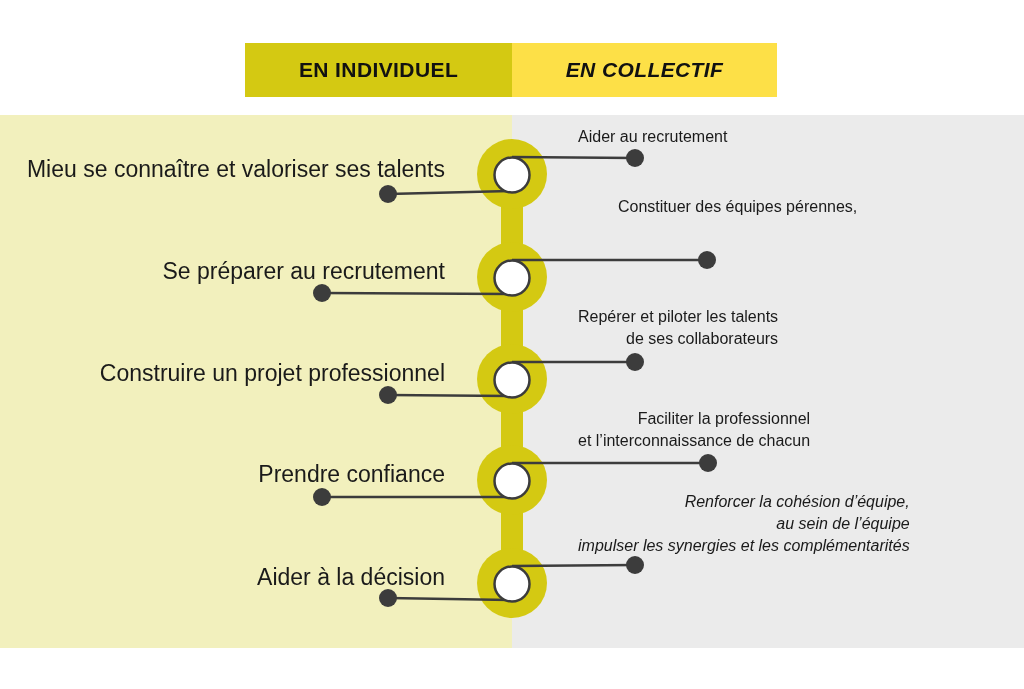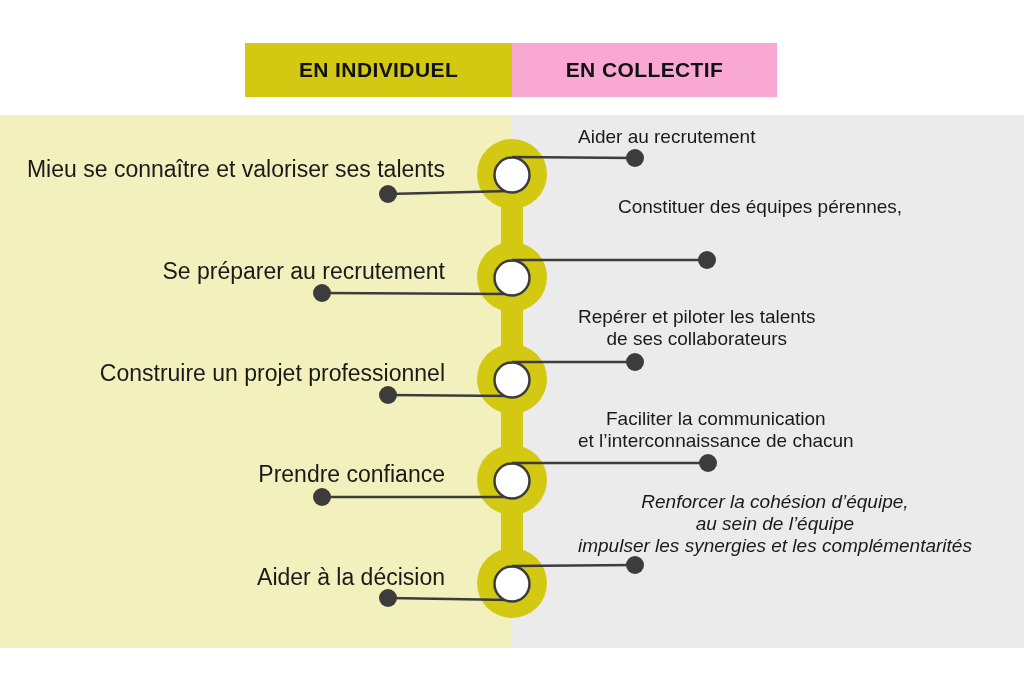--- a/index.html
+++ b/index.html
@@ -31,38 +31,38 @@
   .tab-collective { left: 512px; width: 265px; }
   #timeline-svg { position: absolute; left: 0; top: 0; }
   .label-left {
     position: absolute;
     white-space: nowrap;
     font-size: 23px;
     line-height: 22px;
   }
   .label-right {
     position: absolute;
-    text-align: center;
+    text-align: right;
     white-space: nowrap;
-    font-size: 19px;
+    font-size: 16px;
     line-height: 22px;
   }
 </style>
 </head>
 <body>
 
 <div class="canvas" style="color: rgb(26, 26, 26);">
 
   <div class="band band-left" style="background: rgb(242, 240, 189);"></div>
   <div class="band band-right" style="background: rgb(235, 235, 235);"></div>
 
   <div class="tab tab-individual" style="background: rgb(212, 201, 18);">
     <span>EN INDIVIDUEL</span>
   </div>
-  <div class="tab tab-collective" style="background: #f9a8d4;">
+  <div class="tab tab-collective" style="background: #fde047; font-style: italic;">
     <span>EN COLLECTIF</span>
   </div>
 
   <svg id="timeline-svg" width="1024" height="689" viewBox="0 0 1024 689">
       <rect x="501" y="174" width="22" height="409" fill="#d4c912"></rect>
       <circle cx="512" cy="174" r="35" fill="#d4c912"></circle>
       <circle cx="512" cy="277" r="35" fill="#d4c912"></circle>
       <circle cx="512" cy="379" r="35" fill="#d4c912"></circle>
       <circle cx="512" cy="480" r="35" fill="#d4c912"></circle>
       <circle cx="512" cy="583" r="35" fill="#d4c912"></circle>
@@ -103,21 +103,21 @@
         <div>Aider au recrutement</div>
       </div>
       <div class="label-right" style="left: 578px; top: 196px; margin-left: 40px;">
         <div>Constituer des équipes pérennes,</div>
       </div>
       <div class="label-right" style="left: 578px; top: 306px;">
         <div>Repérer et piloter les talents</div>
         <div>de ses collaborateurs</div>
       </div>
       <div class="label-right" style="left: 578px; top: 408px;">
-        <div>Faciliter la communication</div>
+        <div>Faciliter la professionnel</div>
         <div>et l’interconnaissance de chacun</div>
       </div>
       <div class="label-right" style="left: 578px; top: 491px; font-style: italic;">
         <div>Renforcer la cohésion d’équipe,</div>
         <div>au sein de l’équipe</div>
         <div>impulser les synergies et les complémentarités</div>
       </div>
     </div>
 
 </div>

